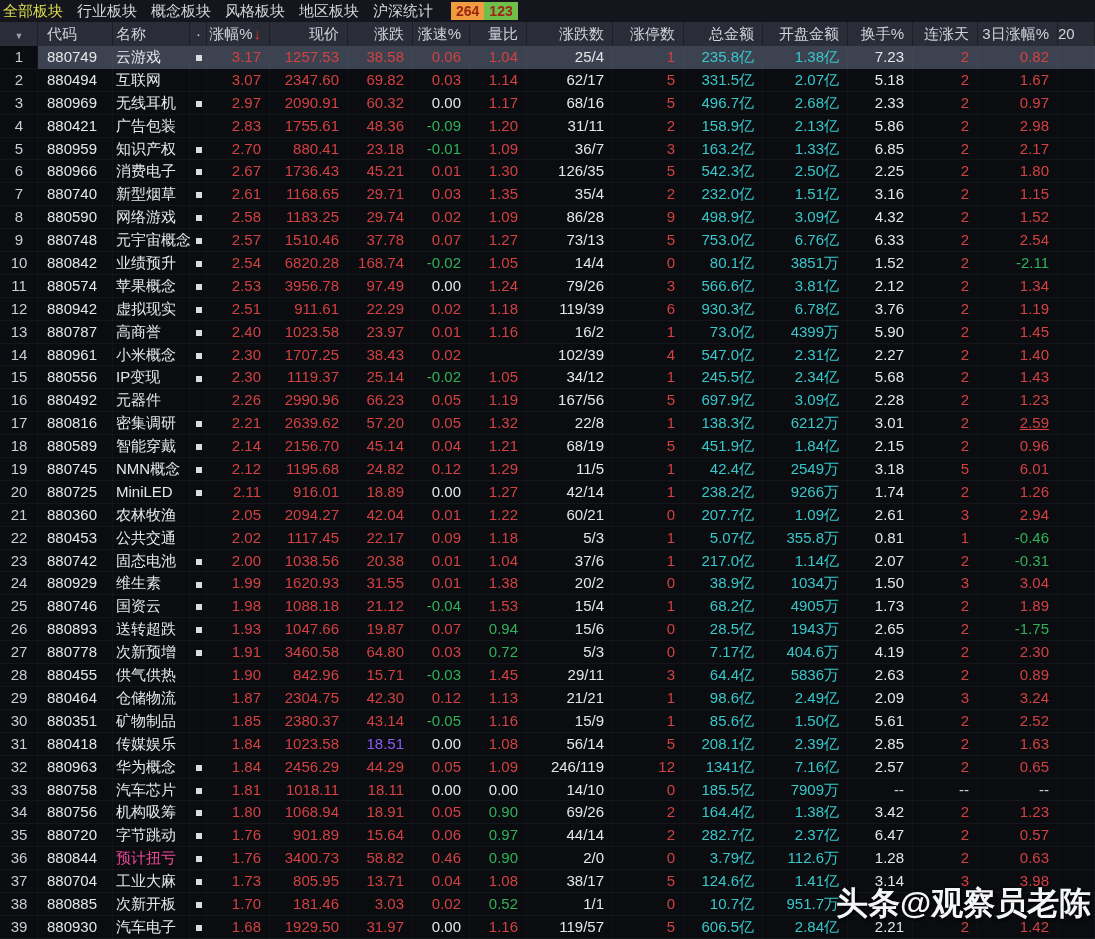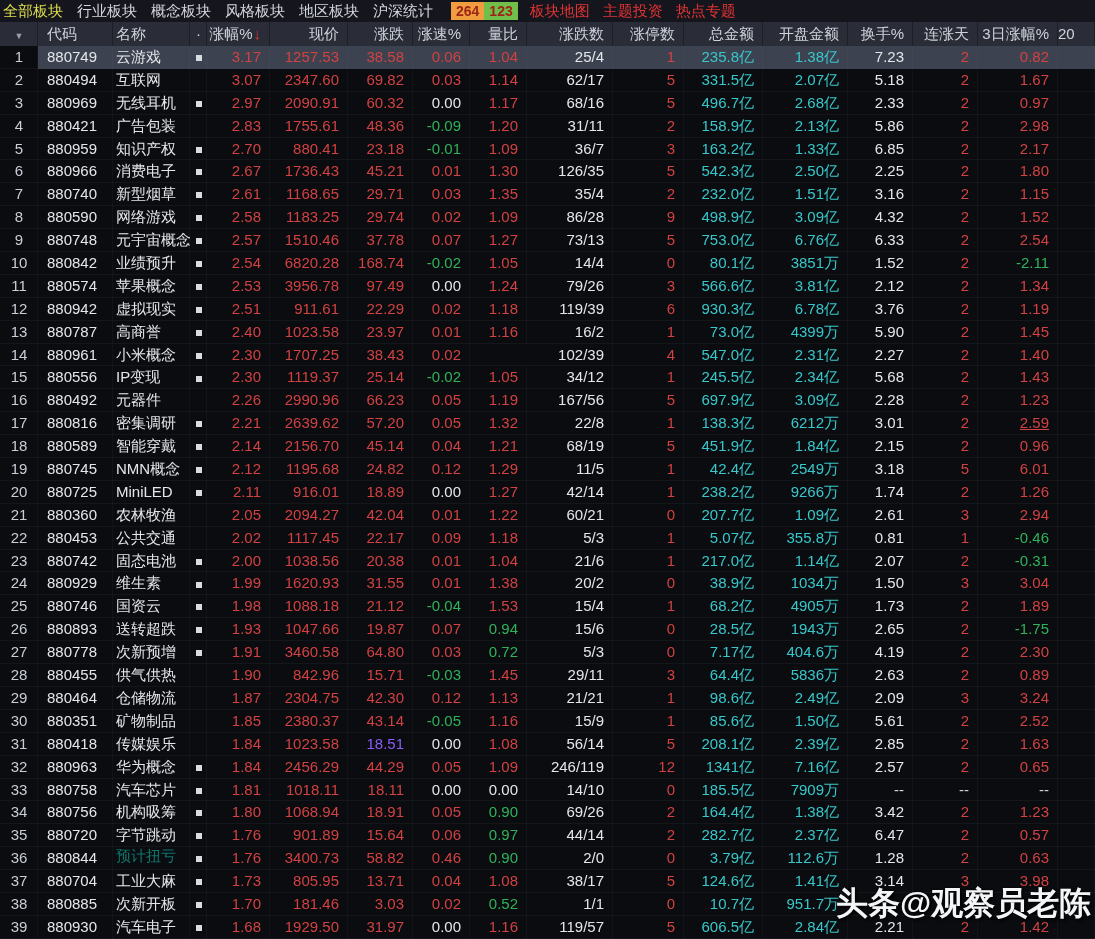--- a/index.html
+++ b/index.html
@@ -43,25 +43,20 @@
     <div id="tabs" style="display:flex">
         <span class="tab active" style="color: rgb(222, 222, 78);">全部板块</span>
         <span class="tab">行业板块</span>
         <span class="tab">概念板块</span>
         <span class="tab">风格板块</span>
         <span class="tab">地区板块</span>
         <span class="tab">沪深统计</span>
       </div>
     <span class="badge up" id="badge-up" style="background: rgb(239, 157, 63); color: rgb(158, 36, 22);">264</span>
     <span class="badge down" id="badge-down" style="background: rgb(111, 191, 74); color: rgb(158, 36, 22);">123</span>
-    <div id="links" style="display:flex">
-        <span class="mlink" style="color: rgb(226, 52, 52);">板块地图</span>
-        <span class="mlink" style="color: rgb(226, 52, 52);">主题投资</span>
-        <span class="mlink" style="color: rgb(226, 52, 52);">热点专题</span>
-      </div>
   </div>
 
   <div class="thead" id="thead">
       <div class="hcell ac" style="width: 38px;"><span class="tri">▼</span></div>
       <div class="hcell al k-code" style="width: 75px;">代码</div>
       <div class="hcell al k-name" style="width: 77px;">名称</div>
       <div class="hcell ac" style="width: 17px;"><span class="dot-h">·</span></div>
       <div class="hcell ar" style="width: 63px;">涨幅%<span class="sort-arrow">↓</span></div>
       <div class="hcell ar" style="width: 78px;">现价</div>
       <div class="hcell ar" style="width: 65px;">涨跌</div>
@@ -498,21 +493,21 @@
       <div class="row">
         <div class="cell ac k-idx" style="width: 38px; color: rgb(201, 206, 214);">23</div>
         <div class="cell al k-code" style="width: 75px; color: rgb(228, 231, 234);">880742</div>
         <div class="cell al k-name" style="width: 77px; color: rgb(228, 231, 234);">固态电池</div>
         <div class="cell ac k-mark" style="width: 17px;"><span class="mark-sq"></span></div>
         <div class="cell ar k-zf" style="width: 63px; color: rgb(210, 66, 66);">2.00</div>
         <div class="cell ar k-price" style="width: 78px; color: rgb(210, 66, 66);">1038.56</div>
         <div class="cell ar k-zd" style="width: 65px; color: rgb(210, 66, 66);">20.38</div>
         <div class="cell ar k-zs" style="width: 57px; color: rgb(210, 66, 66);">0.01</div>
         <div class="cell ar k-lb" style="width: 57px; color: rgb(210, 66, 66);">1.04</div>
-        <div class="cell ar k-zdn" style="width: 86px; color: rgb(228, 231, 234);">21/6</div>
+        <div class="cell ar k-zdn" style="width: 86px; color: rgb(228, 231, 234);">37/6</div>
         <div class="cell ar k-ztn" style="width: 71px; color: rgb(210, 66, 66);">1</div>
         <div class="cell ar k-amt" style="width: 79px; color: rgb(56, 200, 203);">217.0亿</div>
         <div class="cell ar k-oamt" style="width: 85px; color: rgb(56, 200, 203);">1.14亿</div>
         <div class="cell ar k-hs" style="width: 65px; color: rgb(228, 231, 234);">2.07</div>
         <div class="cell ar k-lzt" style="width: 65px; color: rgb(210, 66, 66);">2</div>
         <div class="cell ar k-d3" style="width: 80px; color: rgb(47, 178, 89);">-0.31</div>
         <div class="cell al k-r20" style="width: 37px;"></div>
       </div>
       <div class="row">
         <div class="cell ac k-idx" style="width: 38px; color: rgb(201, 206, 214);">24</div>
@@ -738,21 +733,21 @@
         <div class="cell ar k-amt" style="width: 79px; color: rgb(56, 200, 203);">282.7亿</div>
         <div class="cell ar k-oamt" style="width: 85px; color: rgb(56, 200, 203);">2.37亿</div>
         <div class="cell ar k-hs" style="width: 65px; color: rgb(228, 231, 234);">6.47</div>
         <div class="cell ar k-lzt" style="width: 65px; color: rgb(210, 66, 66);">2</div>
         <div class="cell ar k-d3" style="width: 80px; color: rgb(210, 66, 66);">0.57</div>
         <div class="cell al k-r20" style="width: 37px;"></div>
       </div>
       <div class="row">
         <div class="cell ac k-idx" style="width: 38px; color: rgb(201, 206, 214);">36</div>
         <div class="cell al k-code" style="width: 75px; color: rgb(228, 231, 234);">880844</div>
-        <div class="cell al k-name" style="width: 77px; color: #0f766e; font-family: Liberation Mono, monospace;">预计扭亏</div>
+        <div class="cell al k-name" style="width: 77px; color: #ec4899;">预计扭亏</div>
         <div class="cell ac k-mark" style="width: 17px;"><span class="mark-sq"></span></div>
         <div class="cell ar k-zf" style="width: 63px; color: rgb(210, 66, 66);">1.76</div>
         <div class="cell ar k-price" style="width: 78px; color: rgb(210, 66, 66);">3400.73</div>
         <div class="cell ar k-zd" style="width: 65px; color: rgb(210, 66, 66);">58.82</div>
         <div class="cell ar k-zs" style="width: 57px; color: rgb(210, 66, 66);">0.46</div>
         <div class="cell ar k-lb" style="width: 57px; color: rgb(47, 178, 89);">0.90</div>
         <div class="cell ar k-zdn" style="width: 86px; color: rgb(228, 231, 234);">2/0</div>
         <div class="cell ar k-ztn" style="width: 71px; color: rgb(210, 66, 66);">0</div>
         <div class="cell ar k-amt" style="width: 79px; color: rgb(56, 200, 203);">3.79亿</div>
         <div class="cell ar k-oamt" style="width: 85px; color: rgb(56, 200, 203);">112.6万</div>

